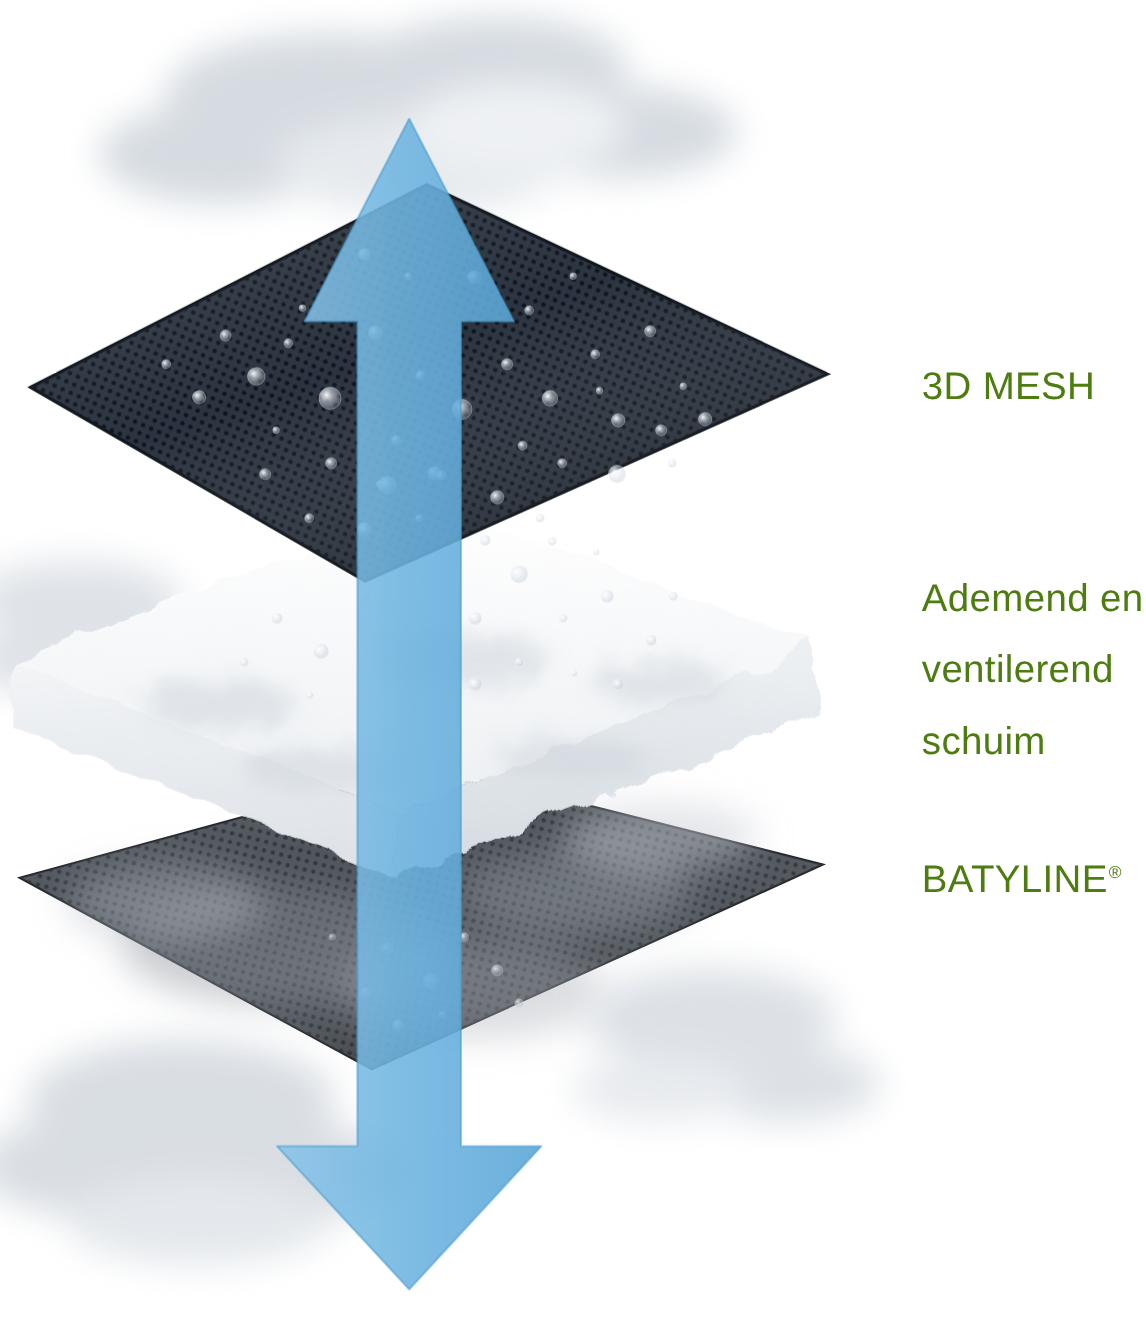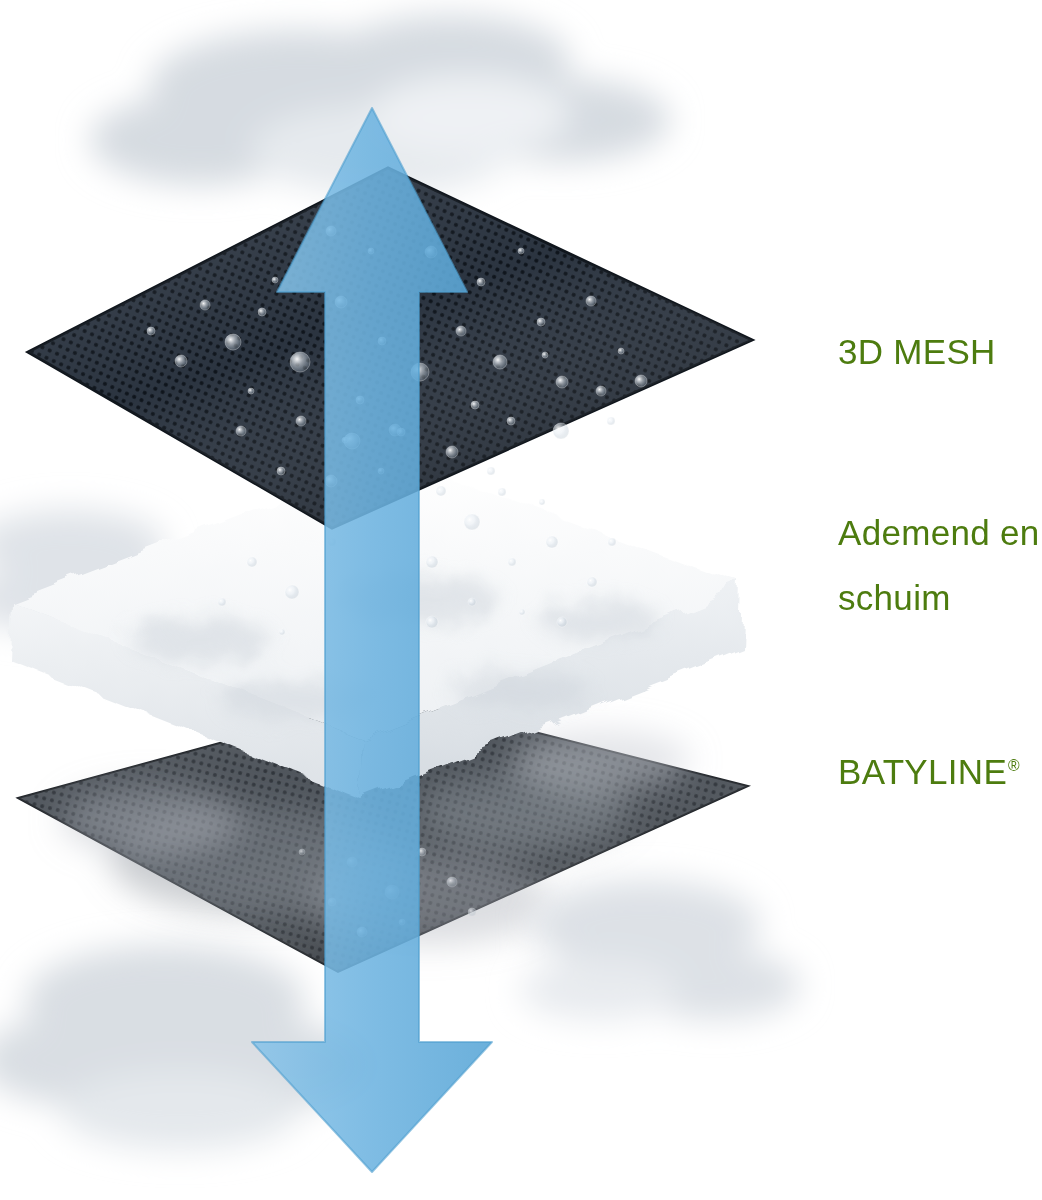--- a/index.html
+++ b/index.html
@@ -231,22 +231,23 @@
           <circle cx="475" cy="405" r="4"></circle>
           <circle cx="545" cy="355" r="3"></circle>
       </g>
     </g>
 
     <path d="M372,108 L467,292 L419,292 L419,1042 L492,1042 L372,1172 L252,1042 L325,1042 L325,292 L277,292 Z" fill="url(#arrowGrad)" fill-opacity="0.88" stroke="#4f9ecf" stroke-opacity="0.6" stroke-width="2" stroke-linejoin="round"></path>
   </svg>
 
   <div class="label" style="top:332px">3D MESH</div>
 
-  <div class="label-group" style="top:500px">
+  <div class="label-group" style="top:511px">
     <div>Ademend en</div>
+    <div>ventilerend</div>
     <div>schuim</div>
   </div>
 
-  <div class="label" style="top:752px">
+  <div class="label" style="top:780px">
     <span>BATYLINE</span><sup>®</sup>
   </div>
 
 </div>
 
 </body></html>

